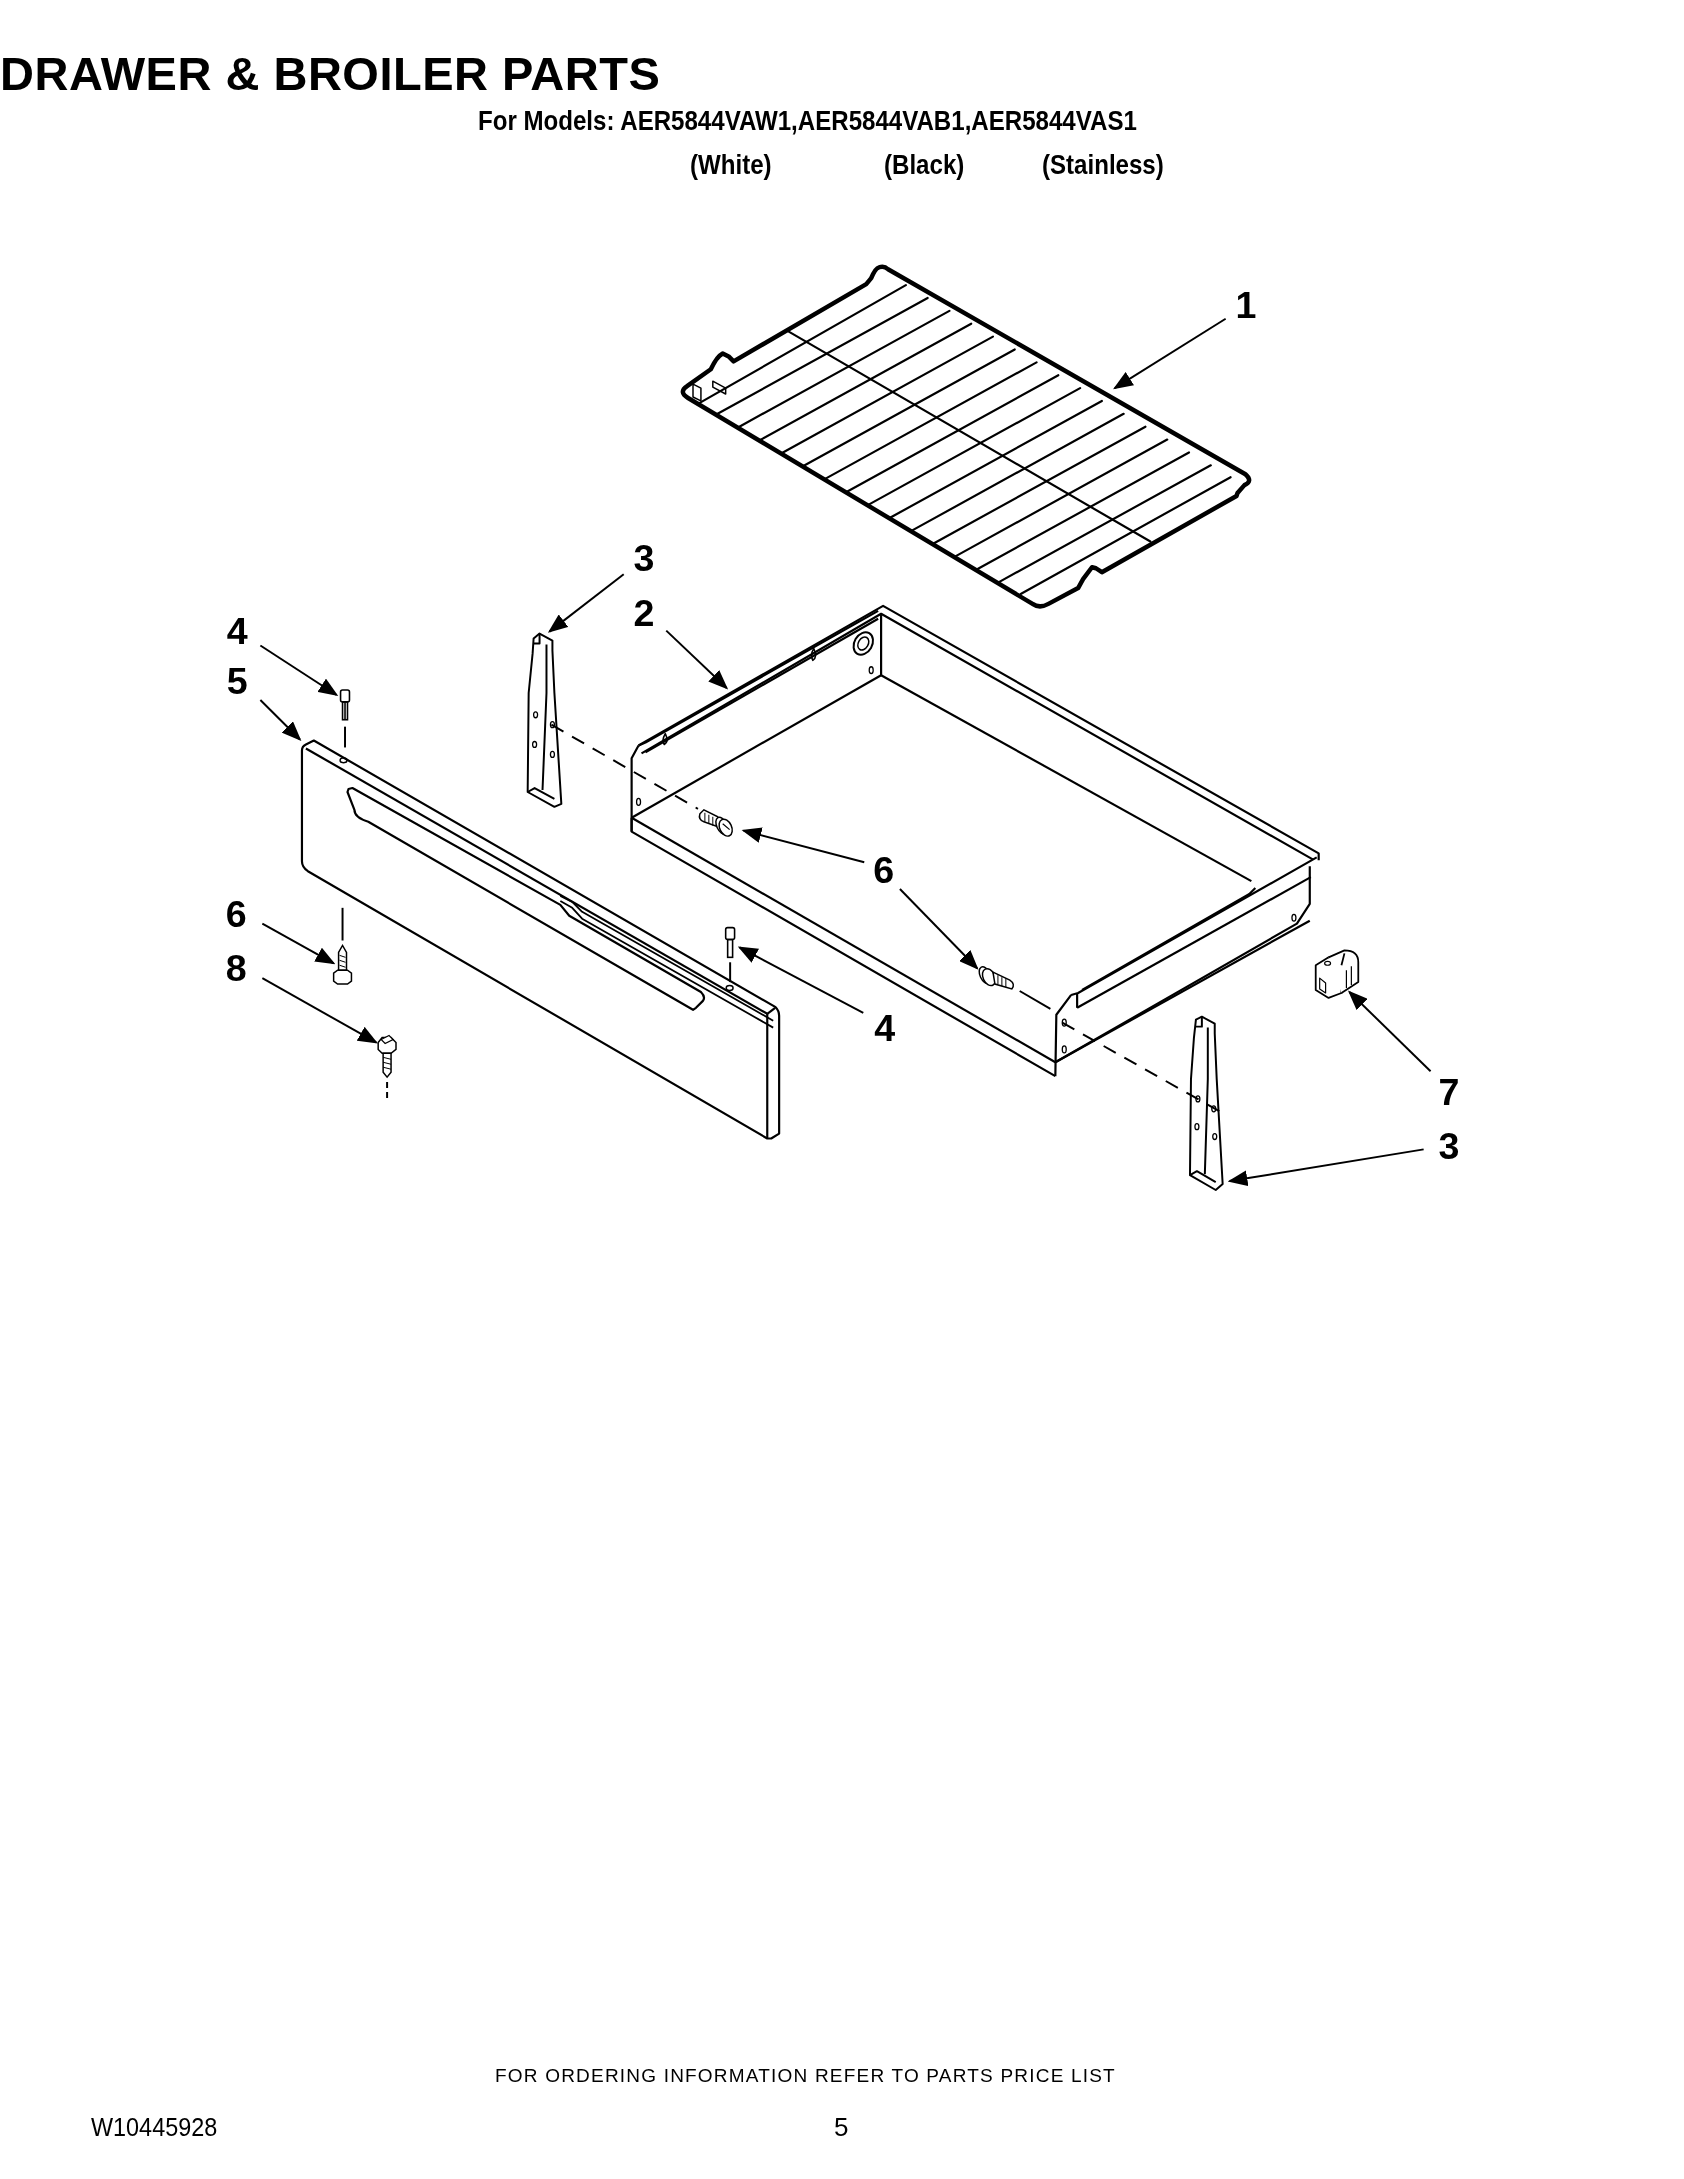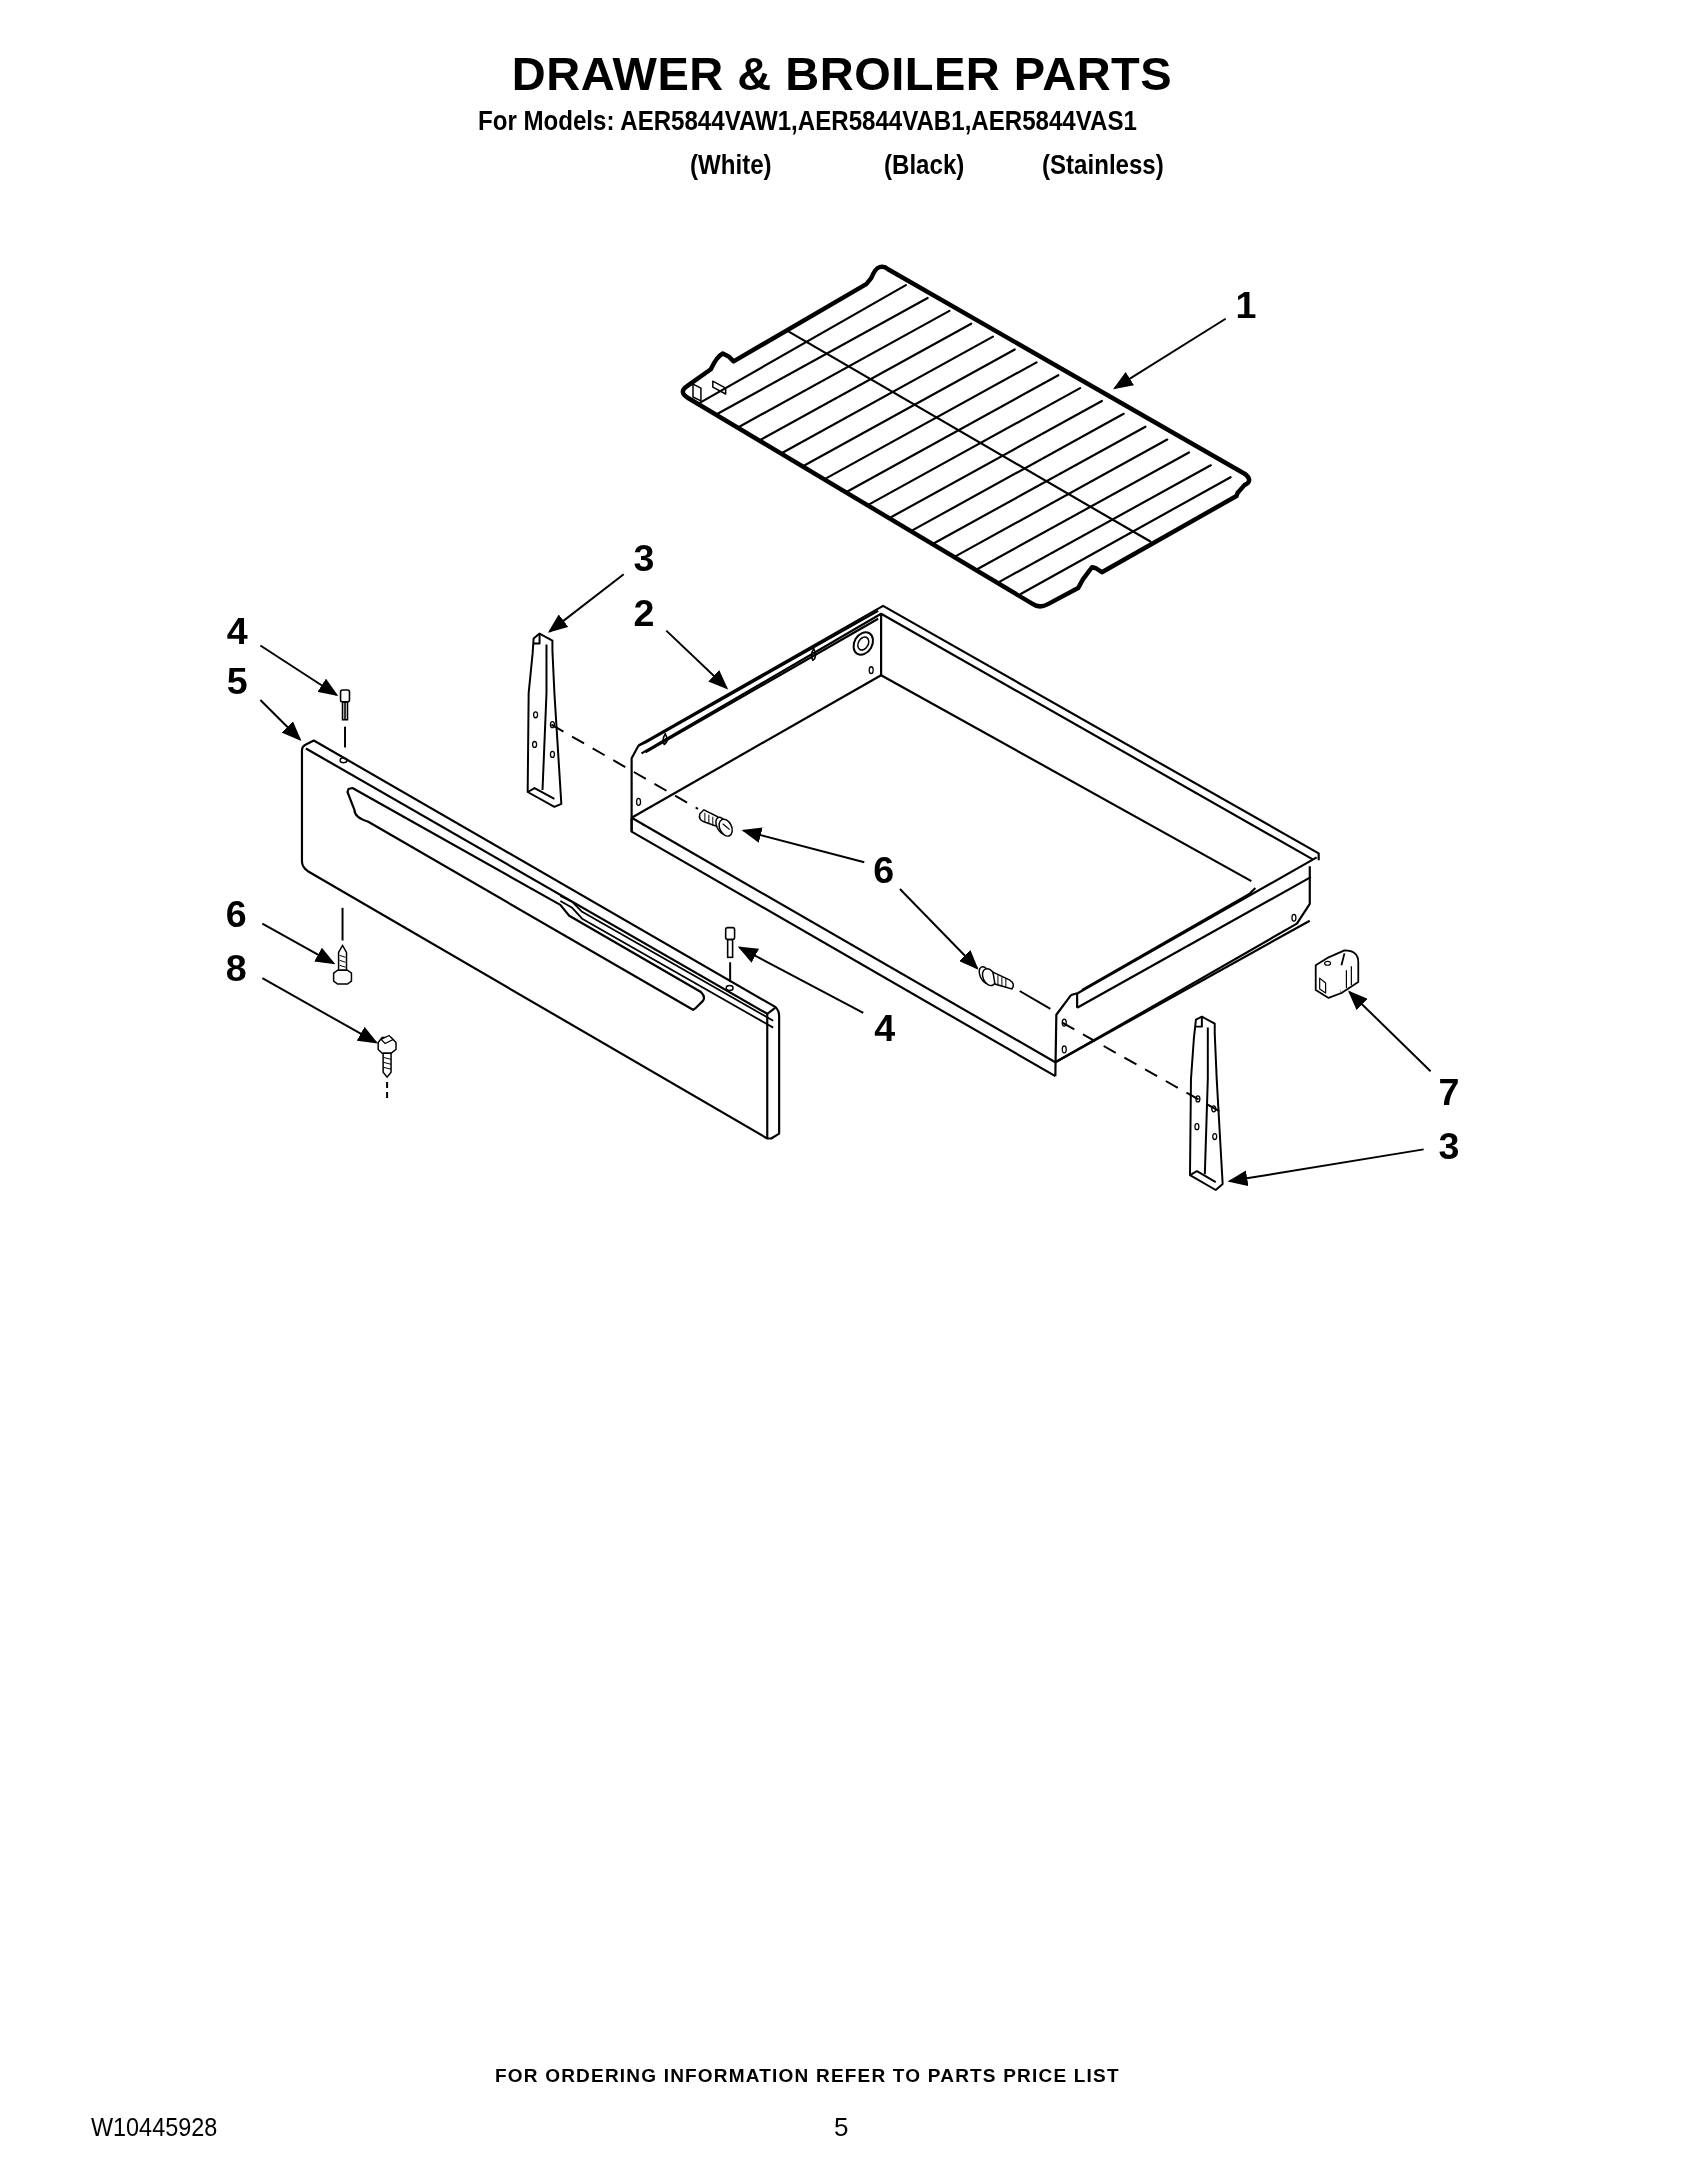--- a/index.html
+++ b/index.html
@@ -1,22 +1,22 @@
 <!DOCTYPE html>
 <html><head>
 <meta charset="utf-8">
 <style>
   html, body { margin: 0; padding: 0; background: #ffffff; }
   body { width: 1684px; height: 2179px; position: relative; overflow: hidden; font-family: "Liberation Sans", sans-serif; color: #000; }
-  .title { position: absolute; top: 50px; left: 0; width: 1684px; text-align: center; font-family: "Liberation Sans", sans-serif; font-weight: bold; font-size: 47px; letter-spacing: 0.5px; line-height: 1; }
+  .title { position: absolute; top: 50px; left: 0; width: 1684px; font-family: "Liberation Sans", sans-serif; font-weight: bold; font-size: 47px; letter-spacing: 0.5px; line-height: 1; }
   .models { position: absolute; top: 107px; left: 478px; font-family: "Liberation Sans", sans-serif; font-weight: bold; font-size: 28px; line-height: 1; transform: scaleX(0.86); transform-origin: left top; white-space: nowrap; }
   .variant { position: absolute; top: 151px; font-family: "Liberation Sans", sans-serif; font-weight: bold; font-size: 28px; line-height: 1; transform: scaleX(0.86); transform-origin: left top; white-space: nowrap; }
   .diagram { position: absolute; left: 0; top: 0; width: 1684px; height: 2179px; }
   .callout { font-family: "Liberation Sans", sans-serif; font-weight: bold; font-size: 38px; fill: #000; }
-  .footer-note { position: absolute; top: 2065px; left: 495px; font-family: "Liberation Sans", sans-serif; font-weight: bold; font-size: 19px; letter-spacing: 1.2px; white-space: nowrap; }
+  .footer-note { position: absolute; top: 2065px; left: 495px; font-family: "Liberation Sans", sans-serif; font-weight: normal; font-size: 19px; letter-spacing: 1.2px; white-space: nowrap; }
   .doc-number { position: absolute; top: 2112px; left: 91px; font-family: "Liberation Sans", sans-serif; font-size: 26px; white-space: nowrap; transform: scaleX(0.9); transform-origin: left top; }
   .page-number { position: absolute; top: 2112px; left: 834px; font-family: "Liberation Sans", sans-serif; font-size: 26px; }
 </style>
 </head>
 <body>
 
 <div class="title">DRAWER &amp; BROILER PARTS</div>
 <div class="models">For Models: AER5844VAW1,AER5844VAB1,AER5844VAS1</div>
 <div class="variant" style="left:690px;">(White)</div>
 <div class="variant" style="left:884px;">(Black)</div>

